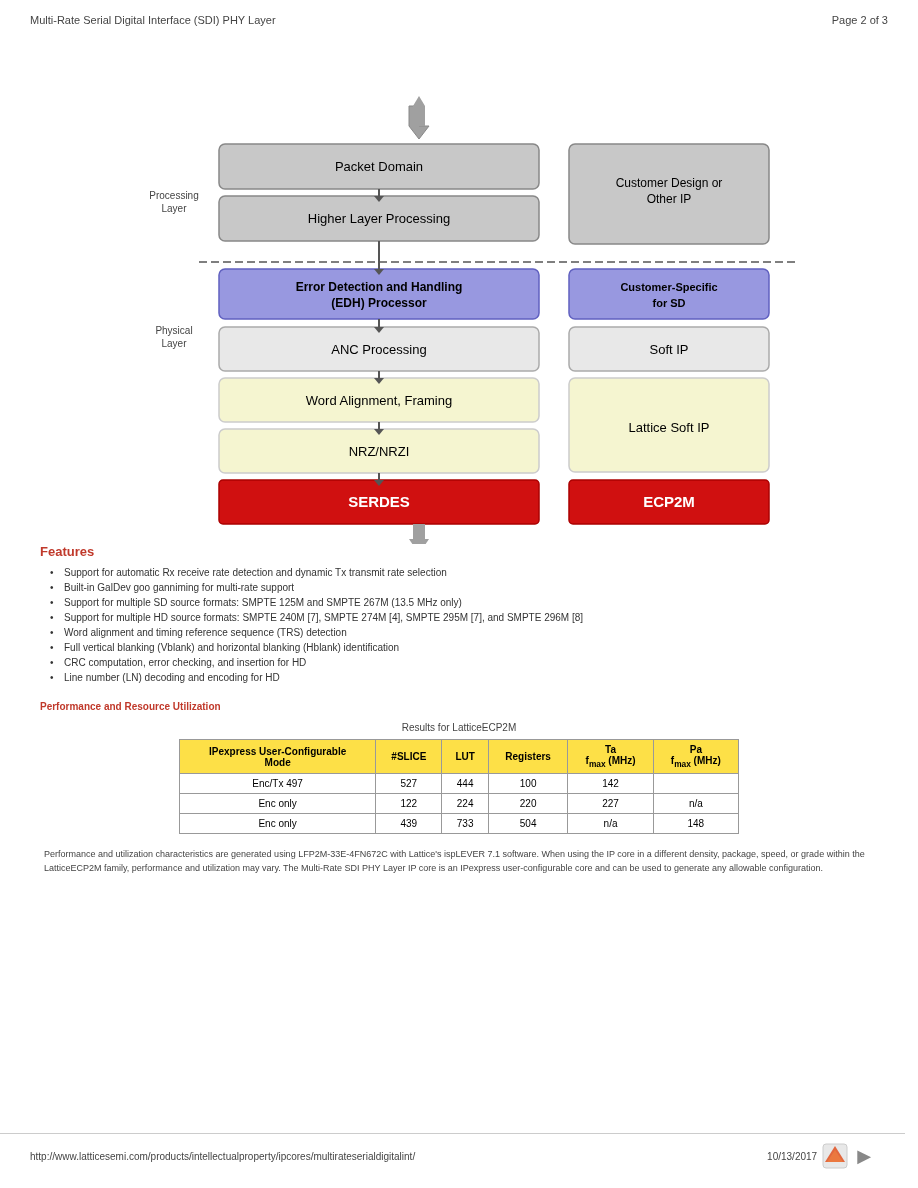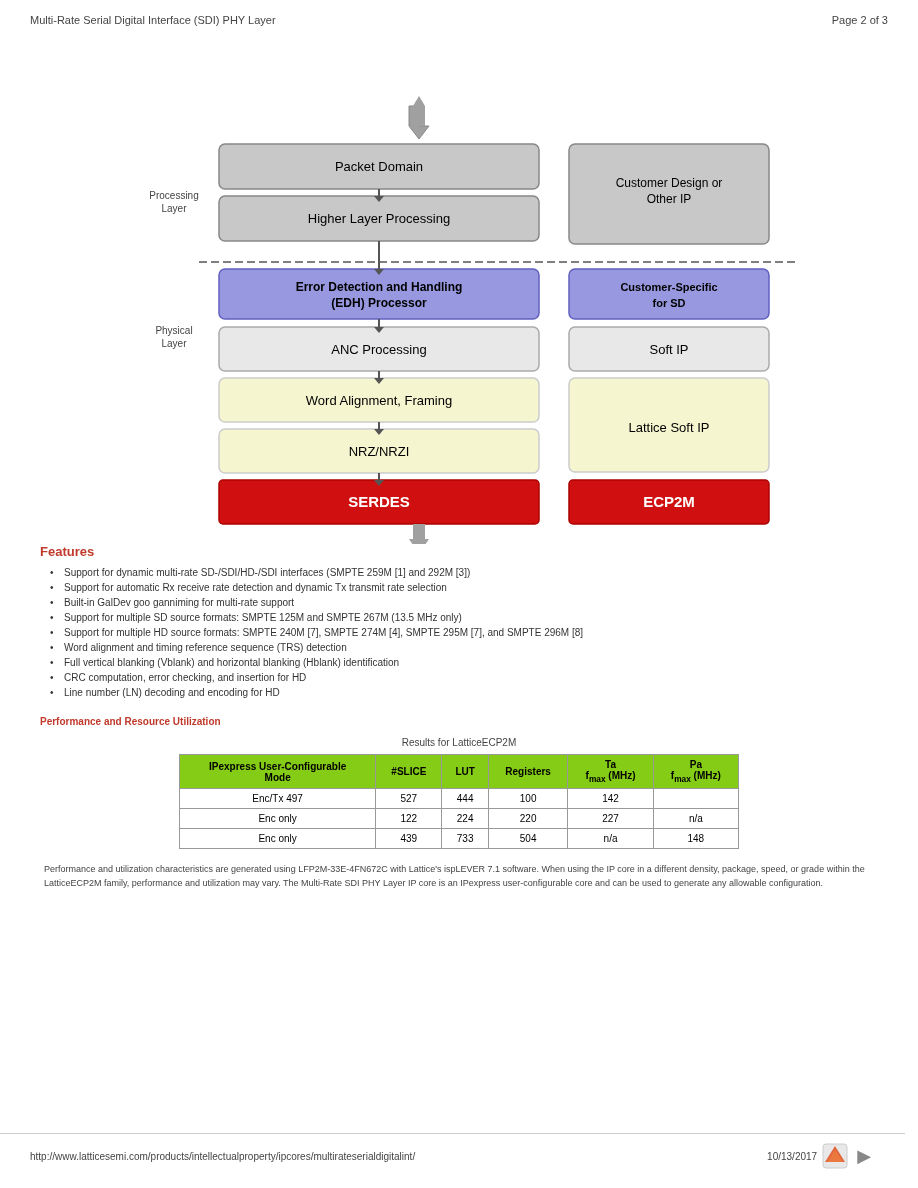--- a/index.html
+++ b/index.html
@@ -100,21 +100,21 @@
       border-collapse: collapse;
       font-size: 10px;
       width: 560px;
     }
     table.perf-table th, table.perf-table td {
       border: 1px solid #999;
       padding: 4px 8px;
       text-align: center;
     }
     table.perf-table th {
-      background: #84cc16;
+      background: #fde047;
       font-weight: bold;
       font-size: 10px;
     }
     .perf-note {
       font-size: 9px;
       color: #444;
       margin-top: 14px;
       line-height: 1.5;
       padding: 0 4px;
     }
@@ -206,21 +206,20 @@
 
         <text x="340" y="520" font-size="9" font-family="Arial" text-anchor="middle" fill="#666">SMPTE Protocol Stack for a Video Broadcast Solution</text>
       </svg>
     </div>
   </div>
 
 
   <div class="features-section">
     <div class="features-title">Features</div>
     <ul class="features-list">
-      <li>Support for dynamic multi-rate SD-/SDI/HD-/SDI interfaces (SMPTE 259M [1] and 292M [3])</li>
       <li>Support for automatic Rx receive rate detection and dynamic Tx transmit rate selection</li>
       <li>Built-in GalDev goo ganniming for multi-rate support</li>
       <li>Support for multiple SD source formats:  SMPTE 125M and SMPTE 267M (13.5 MHz only)</li>
       <li>Support for multiple HD source formats:  SMPTE 240M [7], SMPTE 274M [4], SMPTE 295M [7], and SMPTE 296M [8]</li>
       <li>Word alignment and timing reference sequence (TRS) detection</li>
       <li>Full vertical blanking (Vblank) and horizontal blanking (Hblank) identification</li>
       <li>CRC computation, error checking, and insertion for HD</li>
       <li>Line number (LN) decoding and encoding for HD</li>
     </ul>
   </div>

